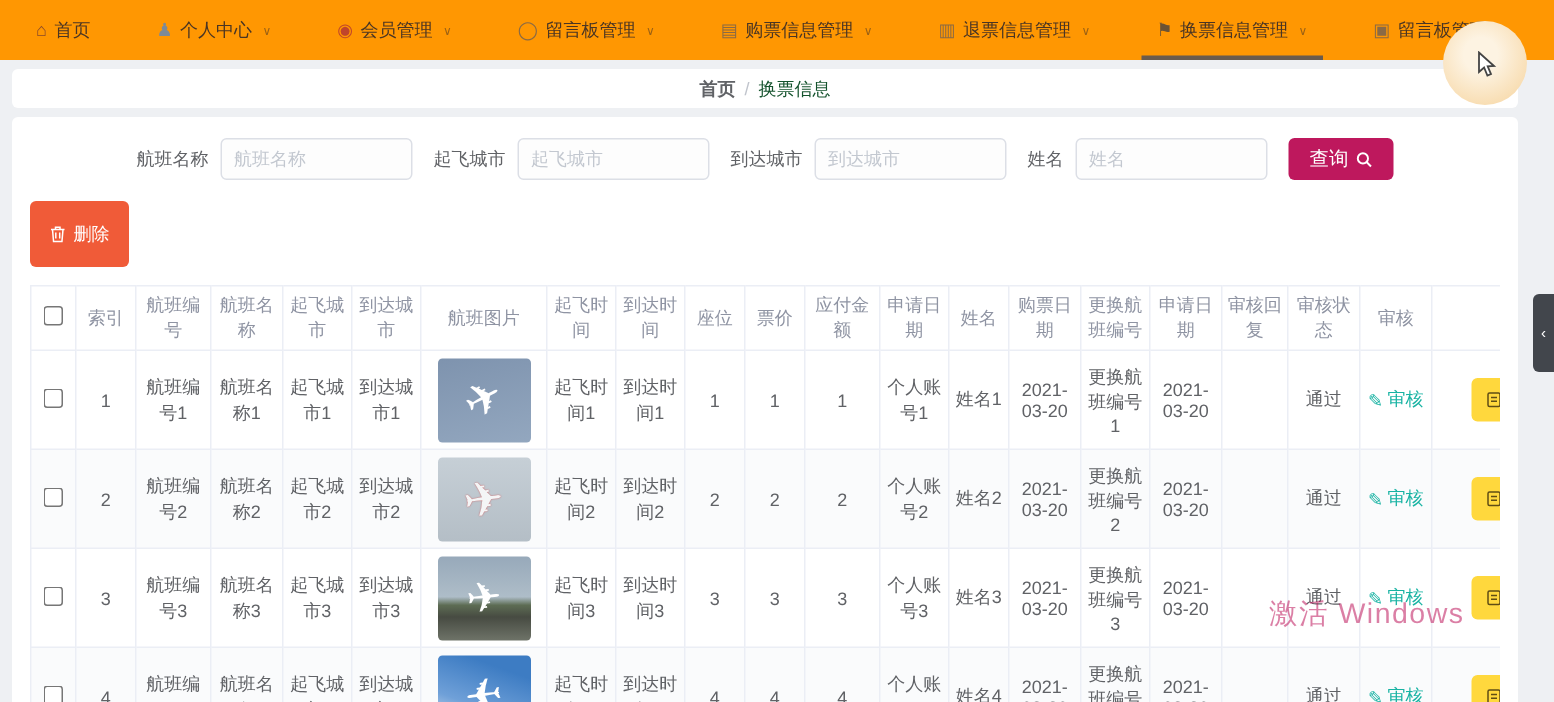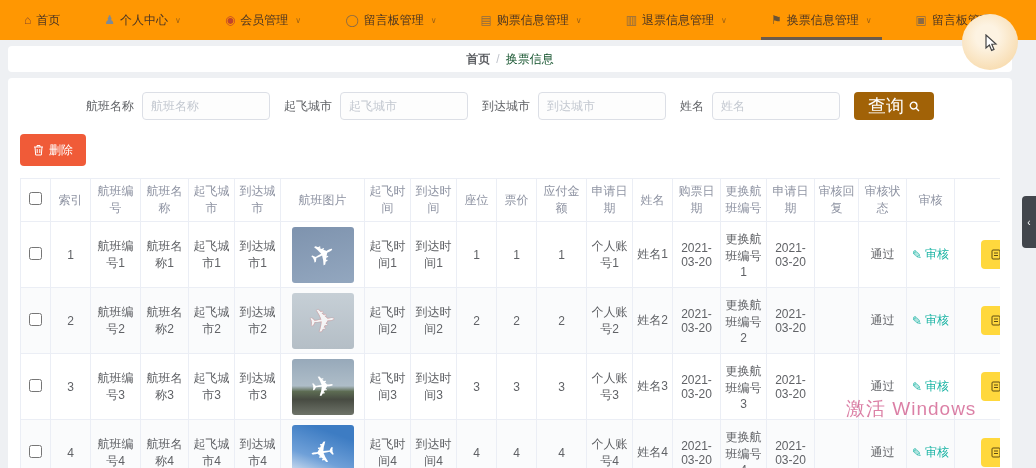--- a/index.html
+++ b/index.html
@@ -52,26 +52,26 @@
   .search-row { display:flex; align-items:center; justify-content:center; gap:14px; padding:4px 0 12px 0; }
   .sfield { display:flex; align-items:center; gap:8px; }
   .sfield label { color:#606266; font-size:12px; white-space:nowrap; }
   .sfield input {
     width:128px; height:28px; border:1px solid #dcdfe6; border-radius:4px; background:#fdfdfd;
     padding:0 8px; font-size:12px; color:#606266; outline:none;
     font-family:"Liberation Sans","DejaVu Sans",sans-serif;
   }
   .sfield input::placeholder { color:#c3c8d0; }
   .btn-query {
-    height:28px; padding:0 14px; background:#a16207; color:#fff; border:none; border-radius:4px;
-    font-size:18px; display:flex; align-items:center; gap:5px; cursor:pointer;
+    height:28px; padding:0 14px; background:#be185d; color:#fff; border:none; border-radius:4px;
+    font-size:13px; display:flex; align-items:center; gap:5px; cursor:pointer;
     font-family:inherit;
   }
   .btn-delete {
-    height:32px; padding:0 13px; background:#f05b38; color:#fff; border:none; border-radius:4px;
+    height:44px; padding:0 13px; background:#f05b38; color:#fff; border:none; border-radius:4px;
     font-size:12px; display:flex; align-items:center; gap:5px; cursor:pointer; margin:2px 0 12px 0;
     font-family:Liberation Sans, sans-serif;
   }
 
   
   .table-clip { width:980px; overflow:hidden; }
   table { border-collapse:collapse; table-layout:fixed; width:1044px; }
   th,td { border:1px solid #ebeef5; border-left:none; font-weight:normal; text-align:center; padding:4px 2px; word-break:break-word; }
   th:first-child, td:first-child { border-left:1px solid #ebeef5; }
   thead th { color:#8f94a3; font-size:12px; height:30px; background:#fff; }

